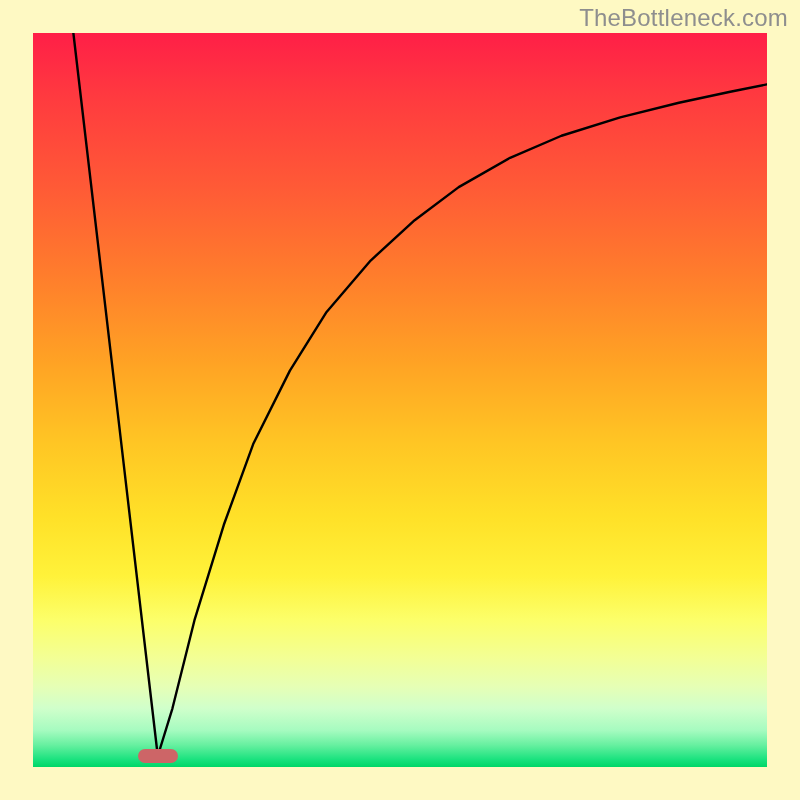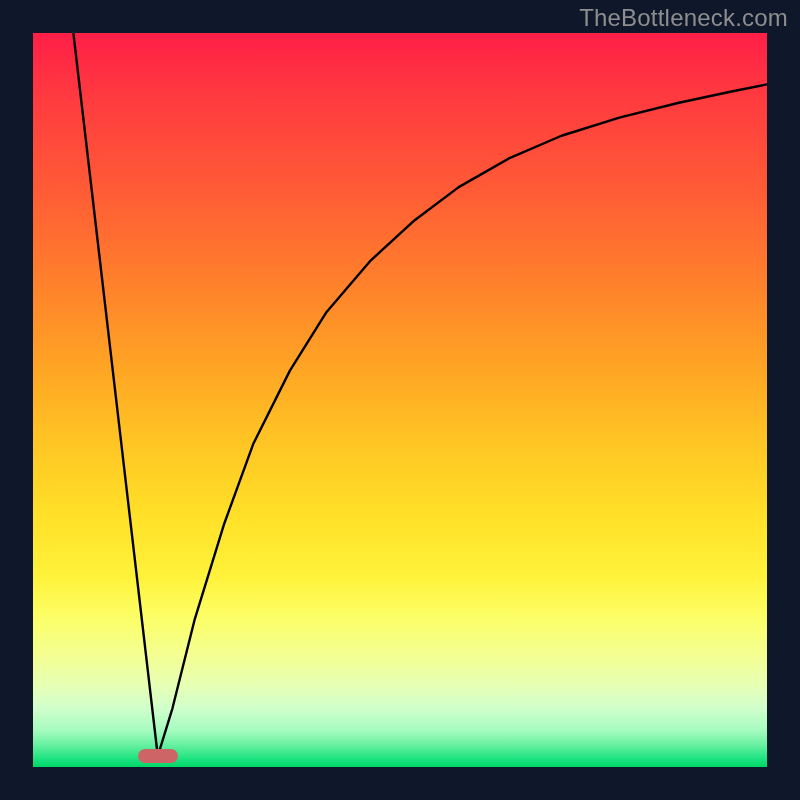--- a/index.html
+++ b/index.html
@@ -10,21 +10,21 @@
     overflow: hidden;
     background: #000;
     font-family: Arial, Helvetica, sans-serif;
   }
   .frame {
     position: absolute;
     top: 0;
     left: 0;
     width: 800px;
     height: 800px;
-    background: #0f172a;
+    background: #fef9c3;
   }
   .plot {
     position: absolute;
     top: 33px;
     left: 33px;
     width: 734px;
     height: 734px;
     overflow: hidden;
   }
   .gradient {

